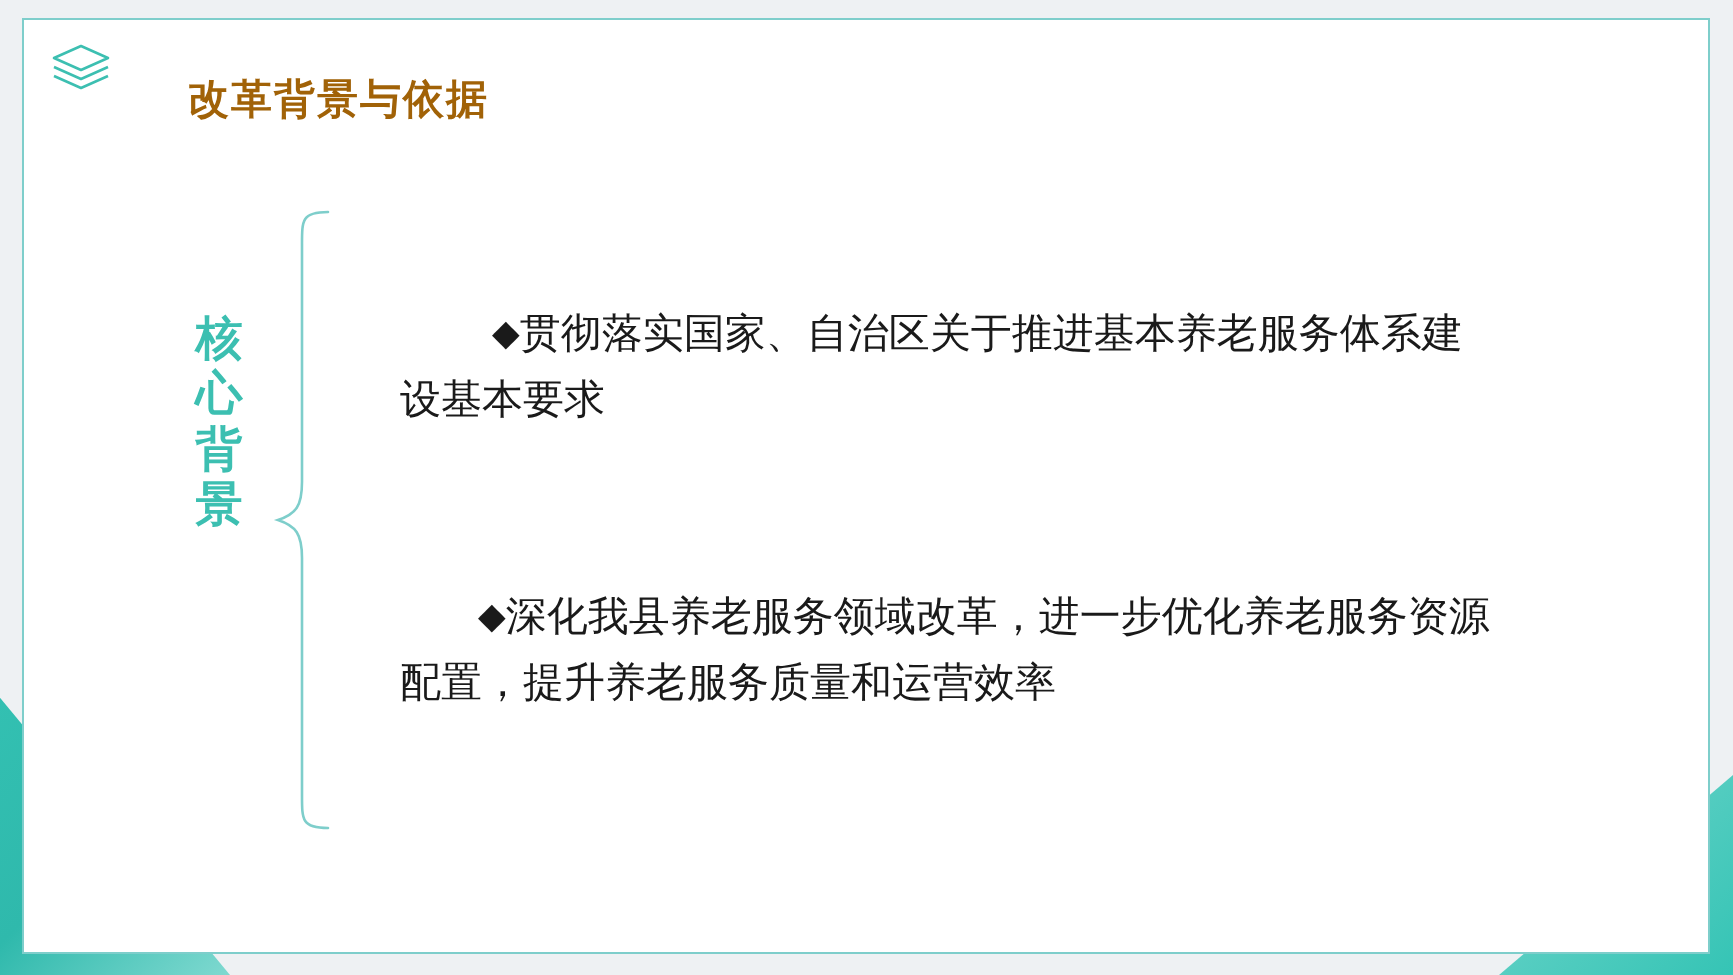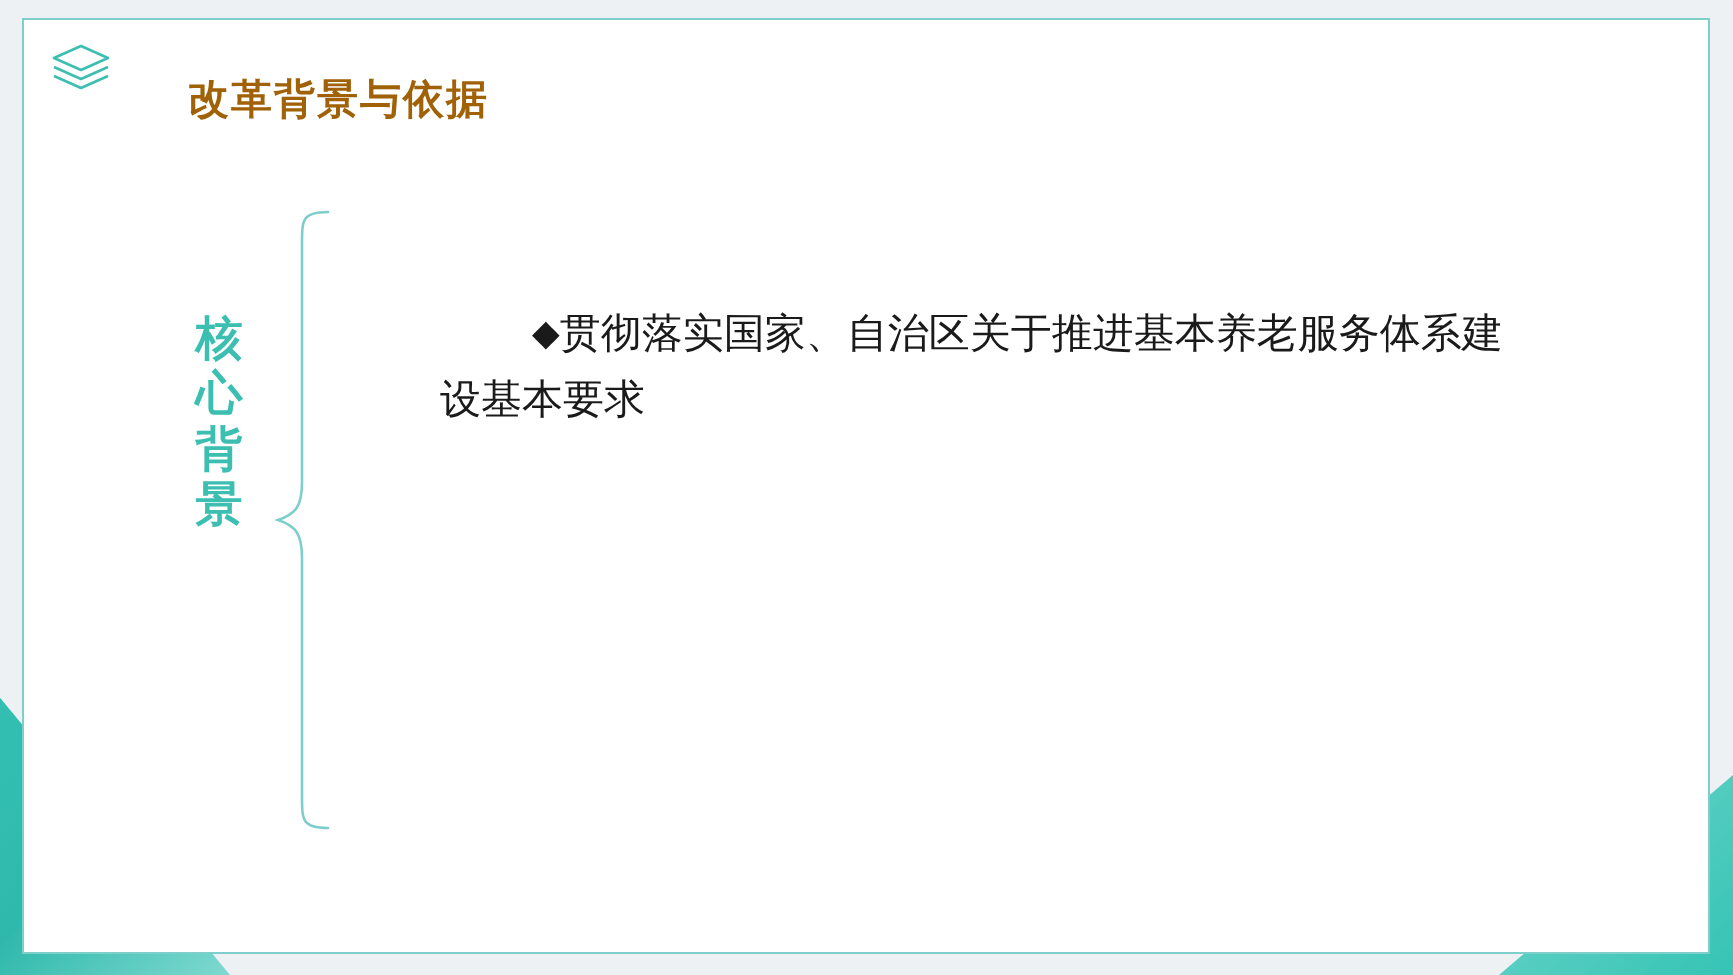--- a/index.html
+++ b/index.html
@@ -106,21 +106,20 @@
     height: 620px;
     z-index: 4;
   }
 
   .bullets {
     position: absolute;
     left: 400px;
     top: 300px;
     width: 1100px;
     z-index: 4;
-    margin-left: 40px;
   }
   .bullet-block {
     font-family: "Liberation Serif", serif;
     font-size: 41px;
     color: #1a1a1a;
     line-height: 1.62;
     text-indent: 92px;
   }
   .bullet-block.second {
     margin-top: 150px;
@@ -164,15 +163,18 @@
   <div class="brace">
     <svg width="70" height="620" viewBox="0 0 70 620" xmlns="http://www.w3.org/2000/svg">
       <path d="M56 2 C 30 2, 30 10, 30 34 L 30 272 C 30 296, 24 304, 6 310 C 24 316, 30 324, 30 348 L 30 586 C 30 610, 30 618, 56 618" fill="none" stroke="#7ececb" stroke-width="2.6" stroke-linecap="round"></path>
     </svg>
   </div>
 
   <div class="bullets">
     <div class="bullet-block first">
       <span class="bullet-mark">◆</span><span>贯彻落实国家、自治区关于推进基本养老服务体系建设基本要求</span>
     </div>
+    <div class="bullet-block second">
+      <span class="bullet-mark">◆</span><span>深化我县养老服务领域改革，进一步优化养老服务资源配置，提升养老服务质量和运营效率</span>
+    </div>
   </div>
 
 </div>
 
 </body></html>

